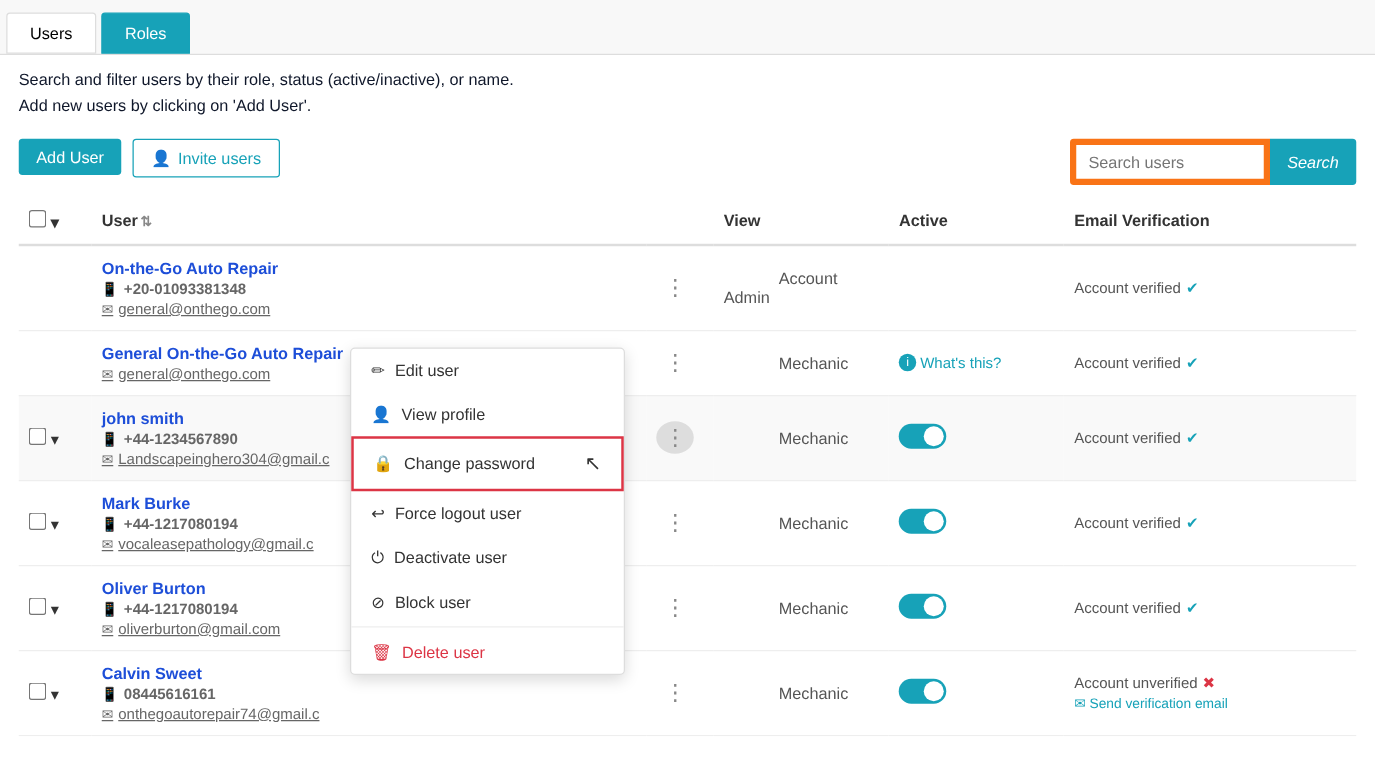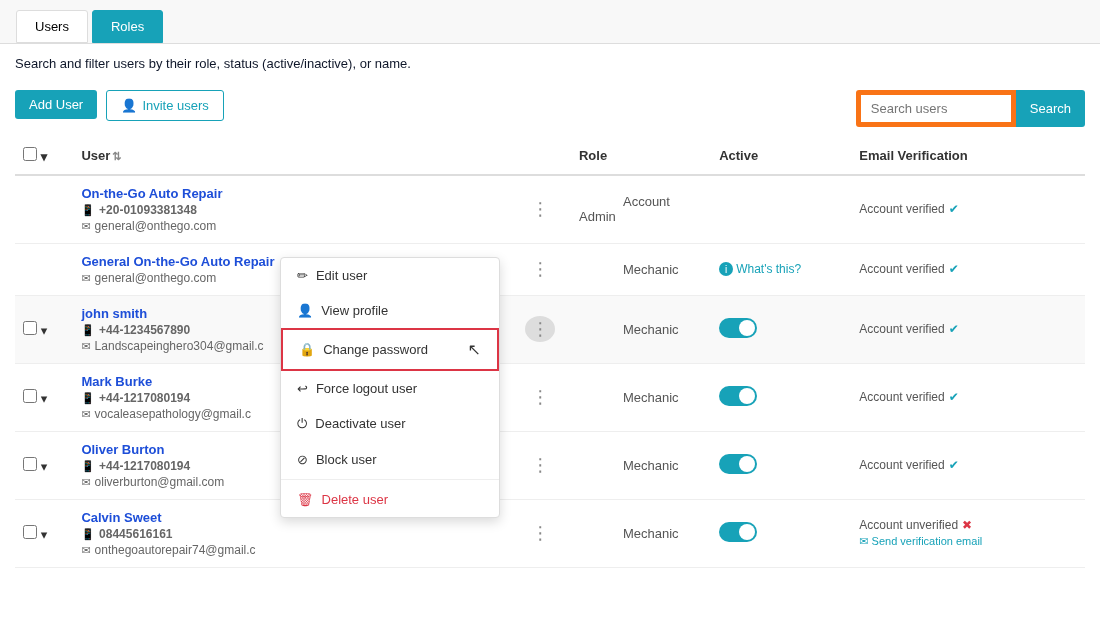--- a/index.html
+++ b/index.html
@@ -1,41 +1,41 @@
 <!DOCTYPE html>
 <html><head>
   <meta charset="utf-8">
   <style>
     * { box-sizing: border-box; margin: 0; padding: 0; }
     body { font-family: Arial, sans-serif; font-size: 13px; background: #fff; color: #333; }
 
-    .top-tabs { display: flex; padding: 10px 16px 0; border-bottom: 1px solid #ddd; background: #f8f8f8; }
+    .top-tabs { display: flex; padding: 10px 5px 0; border-bottom: 1px solid #ddd; background: #f8f8f8; }
     .tab-btn { padding: 8px 18px; border: 1px solid #ddd; background: #fff; cursor: pointer; font-size: 13px; border-radius: 3px 3px 0 0; margin-right: 4px; }
     .tab-btn.active { background: #17a2b8; color: #fff; border-color: #17a2b8; }
 
     .desc { padding: 10px 15px 5px; color: #0f172a; font-size: 13px; line-height: 1.6; }
 
     .toolbar { display: flex; align-items: flex-start; padding: 10px 15px; gap: 9px; }
     .btn-add { background: #17a2b8; color: #fff; border: none; padding: 7px 14px; border-radius: 3px; cursor: pointer; font-size: 13px; }
     .btn-invite { background: #fff; color: #17a2b8; border: 1px solid #17a2b8; padding: 7px 14px; border-radius: 3px; cursor: pointer; font-size: 13px; display: flex; align-items: center; gap: 5px; }
     .spacer { flex: 1; }
     .filter-select { padding: 6px 10px; border: 1px solid #ccc; border-radius: 3px; font-size: 13px; min-width: 110px; }
     .search-input { padding: 6px 10px; border: 5px solid #f97316; border-radius: 3px 0 0 3px; font-size: 13px; width: 160px; outline: none; }
-    .btn-search { background: #17a2b8; color: #fff; border: none; padding: 7px 14px; border-radius: 0 3px 3px 0; cursor: pointer; font-size: 13px; }
+    .btn-search { background: #17a2b8; color: #fff; border: none; padding: 7px 14px; border-radius: 0 3px 3px 0; cursor: pointer; font-size: 13px; font-style: italic; }
 
     .table-wrap { padding: 0 15px; position: relative; }
     table { width: 100%; border-collapse: collapse; }
     thead tr { border-bottom: 2px solid #ddd; }
     th { text-align: left; padding: 10px 8px; font-weight: bold; font-size: 13px; color: #333; }
     tbody tr { border-bottom: 1px solid #eee; }
     td { padding: 10px 8px; vertical-align: middle; font-size: 13px; }
 
     .user-name { color: #1d4ed8; font-weight: bold; font-size: 13px; cursor: pointer; }
     .user-info { font-size: 12px; color: #666; display: flex; align-items: center; gap: 4px; margin-top: 2px; font-weight: bold; }
-    .user-email { font-size: 12px; color: #666; display: flex; align-items: center; gap: 4px; margin-top: 2px; }
+    .user-email { font-size: 12px; color: #666; display: flex; align-items: center; gap: 4px; margin-top: 2px; text-decoration: underline; }
 
     .role-text { color: #555; margin-left: 44px; }
     .verified-text { color: #555; font-size: 12px; display: flex; align-items: center; gap: 4px; }
     .check-icon { color: #17a2b8; }
     .cross-icon { color: #dc3545; }
 
     .toggle { display: inline-block; width: 38px; height: 20px; background: #ccc; border-radius: 10px; position: relative; cursor: pointer; }
     .toggle.on { background: #17a2b8; }
     .toggle::after { content: ''; position: absolute; width: 16px; height: 16px; background: #fff; border-radius: 50%; top: 2px; left: 2px; transition: 0.2s; }
     .toggle.on::after { left: 20px; }
@@ -91,20 +91,21 @@
 </head>
 <body>
 
 <div class="top-tabs">
   <button class="tab-btn">Users</button>
   <button class="tab-btn active">Roles</button>
 </div>
 
 <div class="desc">
   <div>Search and filter users by their role, status (active/inactive), or name.</div>
+  <div>Add new users by clicking on 'Add User'.</div>
 </div>
 
 <div class="toolbar">
   <button class="btn-add">Add User</button>
   <button class="btn-invite">
     <span>👤</span>
     <span>Invite users</span>
   </button>
   <div class="spacer"></div>
   <div style="display:flex;">
@@ -118,21 +119,21 @@
     <thead>
       <tr>
         <th class="col-check">
           <input type="checkbox" class="checkbox" style="">
           <span style="cursor:pointer;">▾</span>
         </th>
         <th class="col-user">
           User<span class="sort-icon">⇅</span>
         </th>
         <th style="width:30px;"></th>
-        <th class="col-role">Role</th>
+        <th class="col-role">View</th>
         <th class="col-active">Active</th>
         <th class="col-email-verify">Email Verification</th>
       </tr>
     </thead>
     <tbody>
 
       <tr>
         <td></td>
         <td>
           <div class="user-name">On-the-Go Auto Repair</div>

